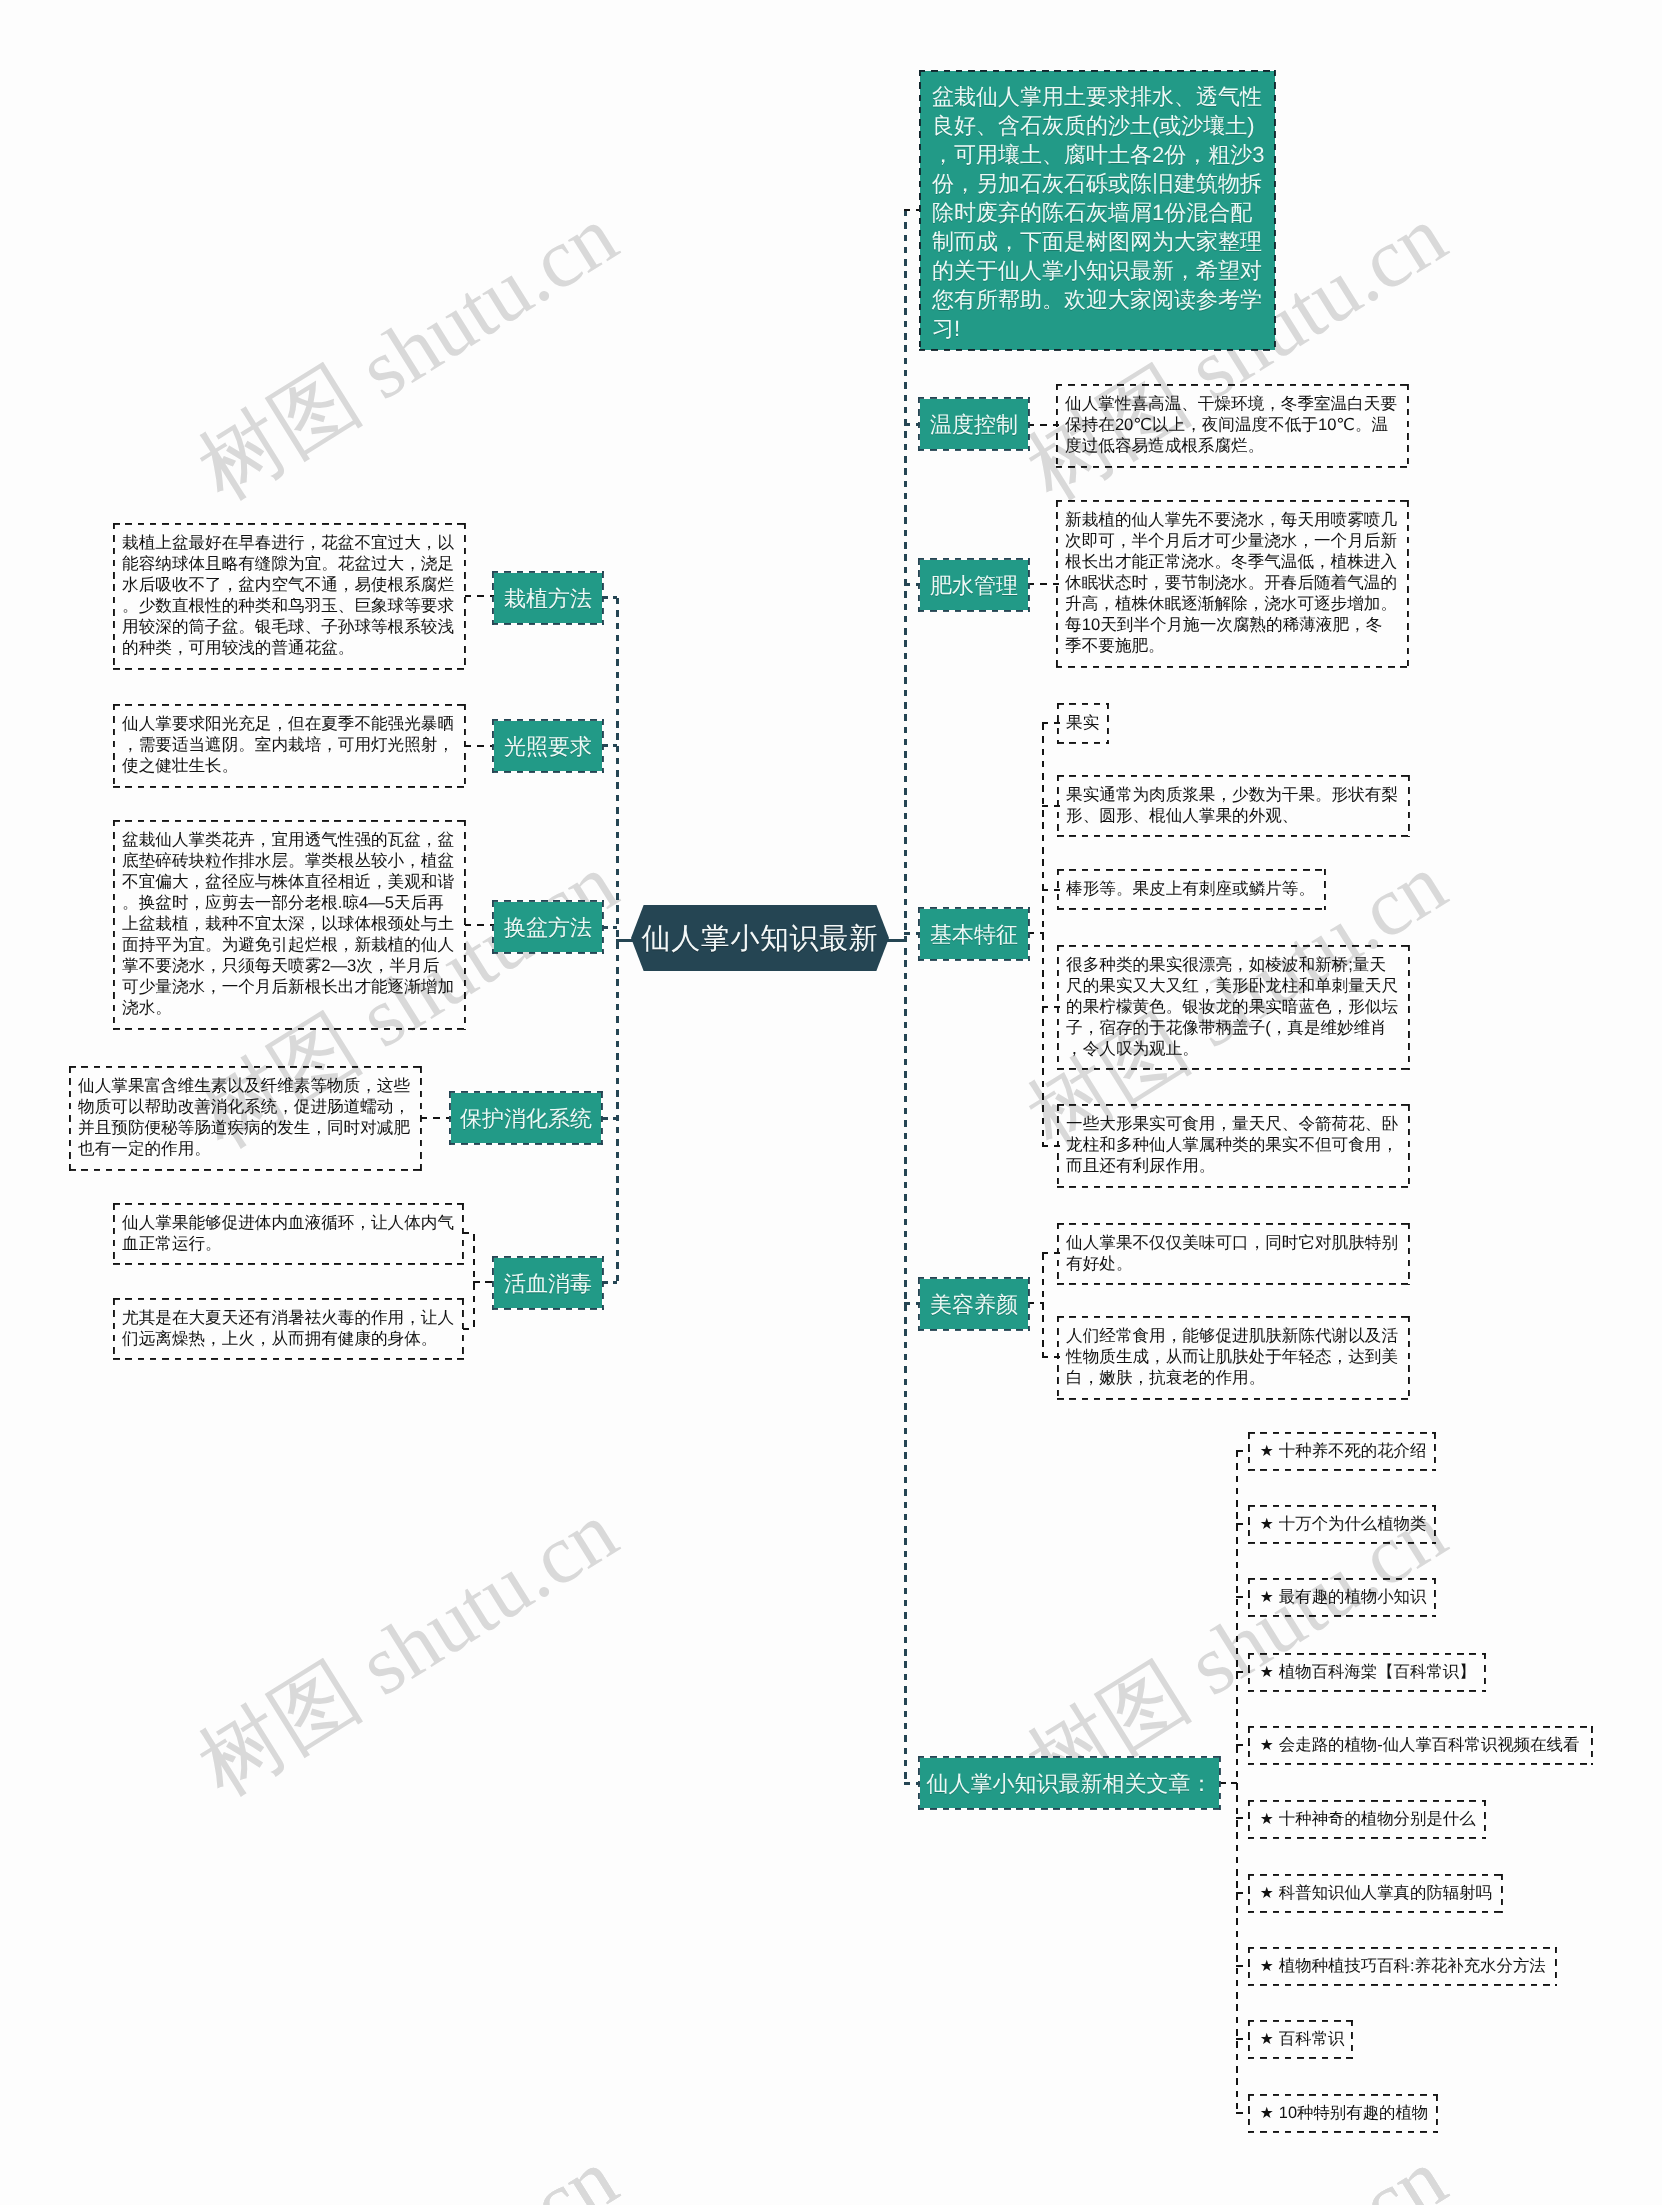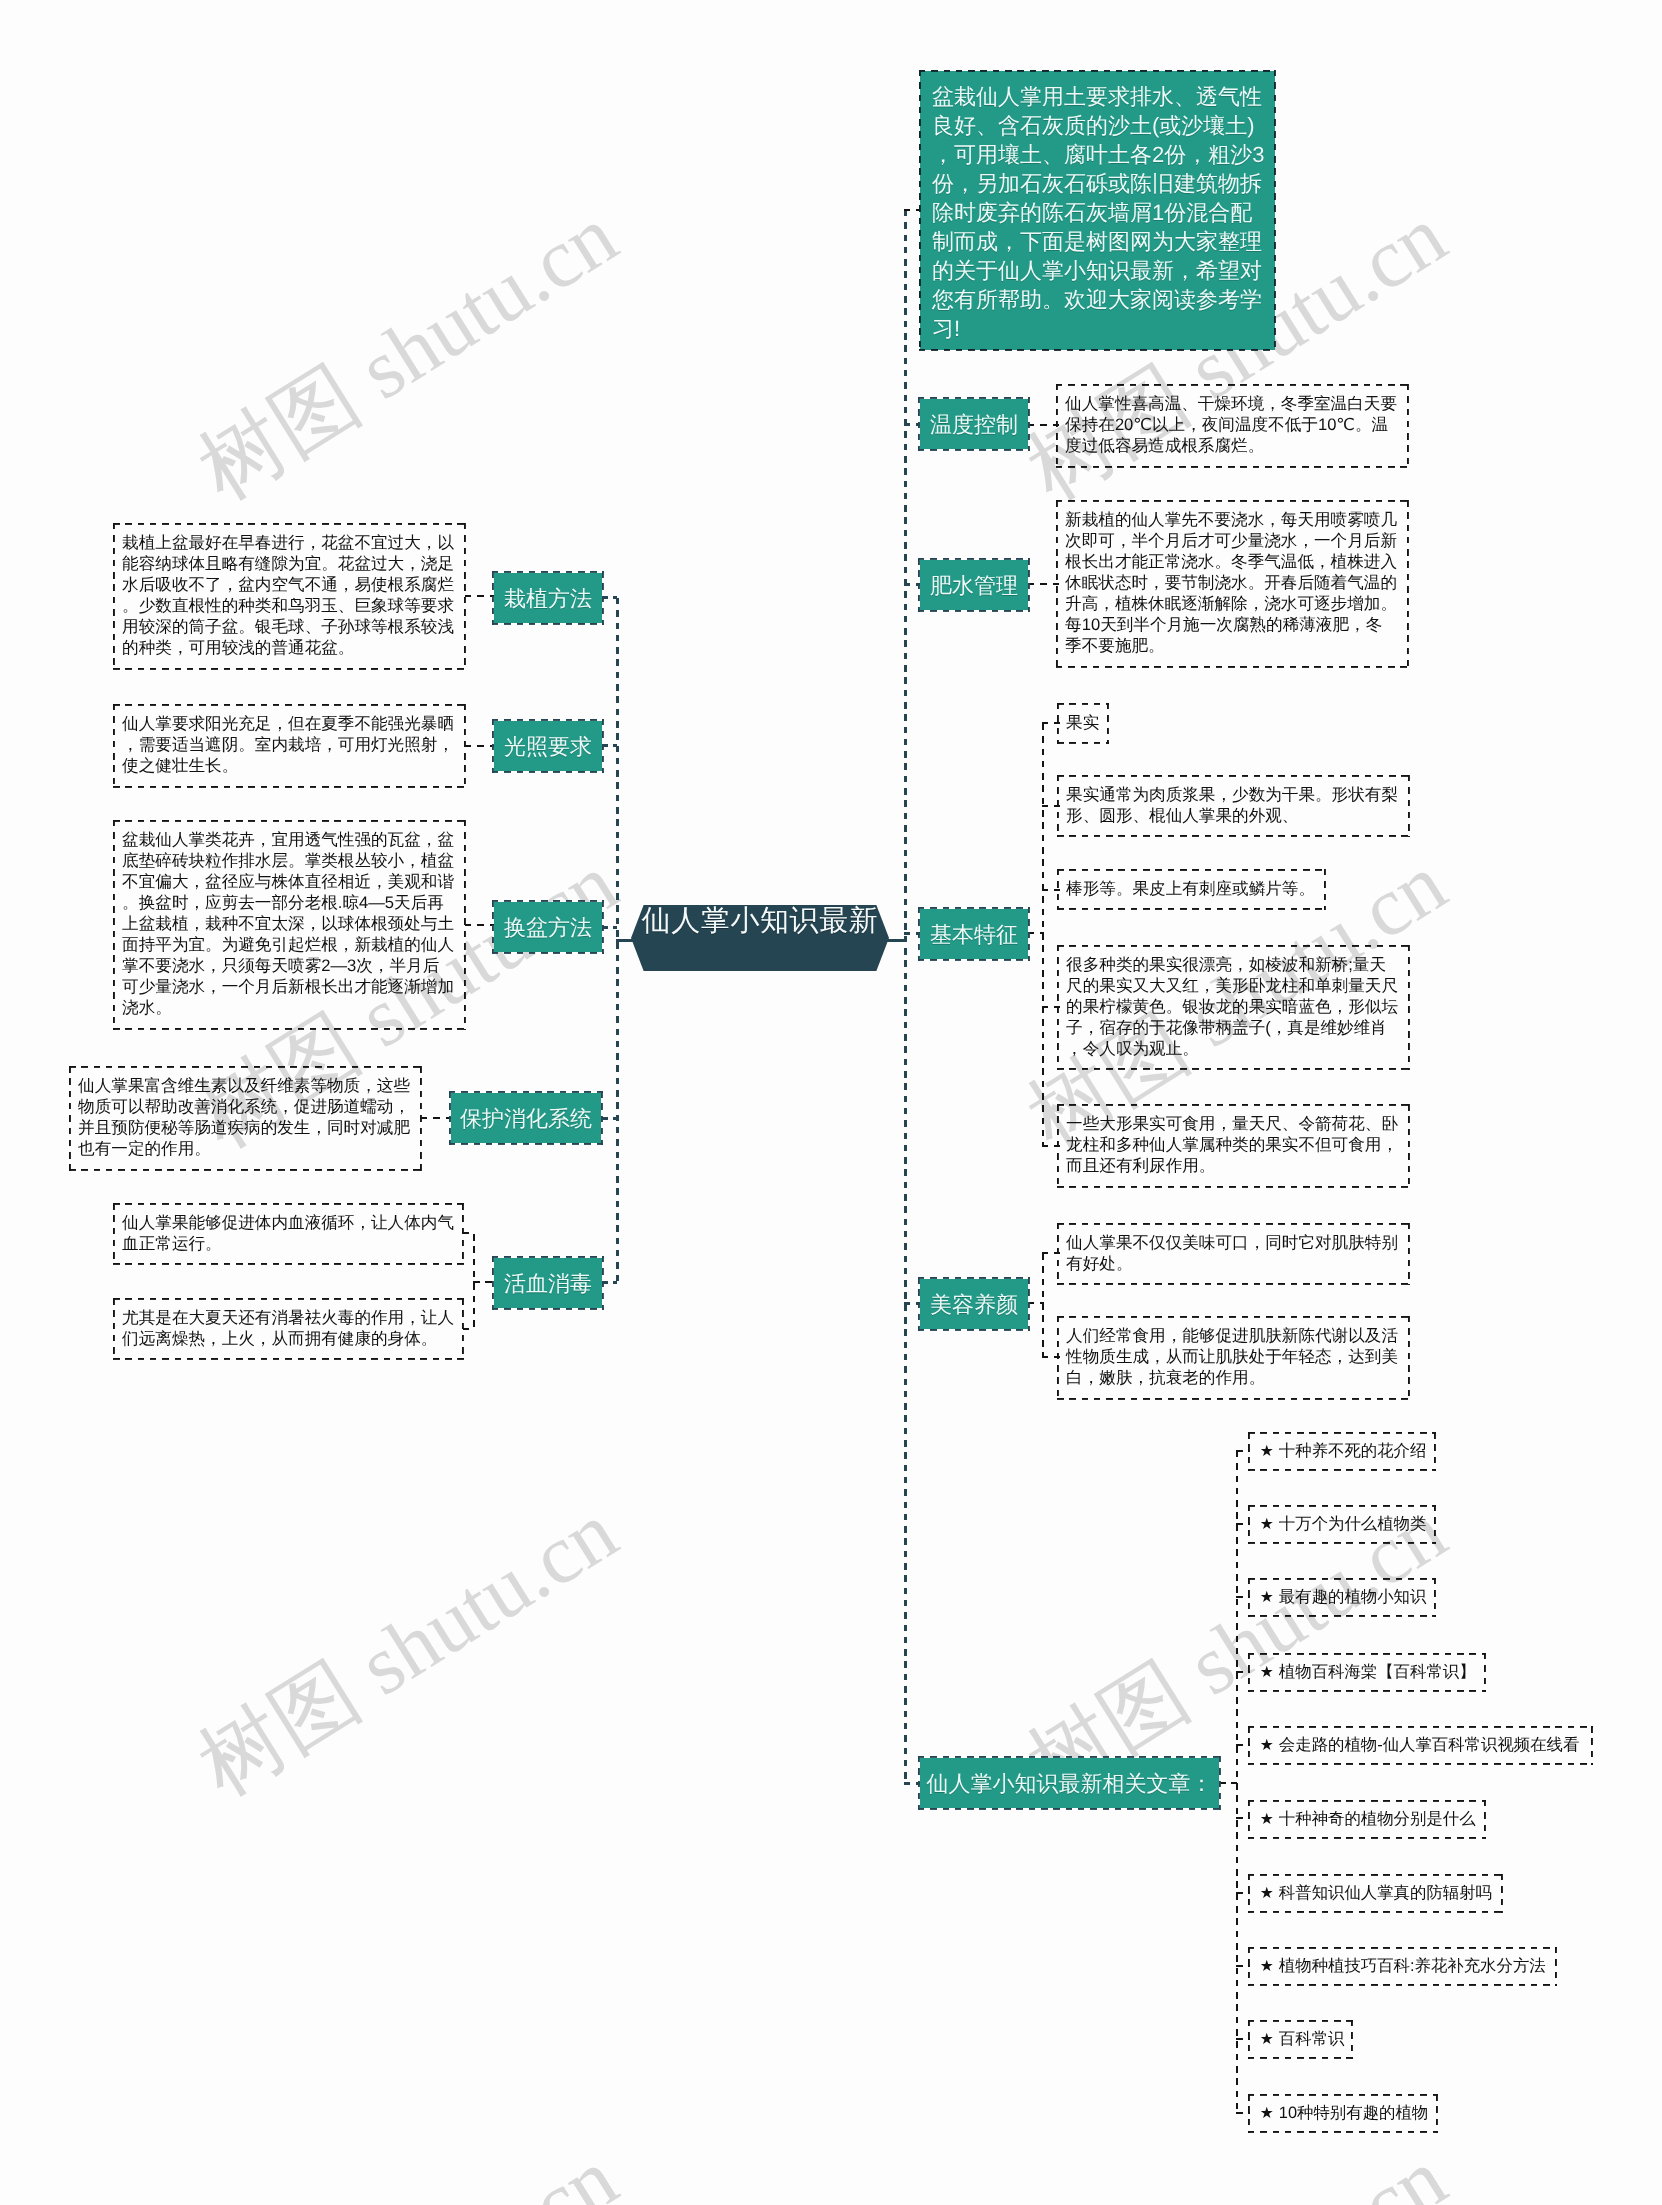--- a/index.html
+++ b/index.html
@@ -71,21 +71,21 @@
       repeating-linear-gradient(to bottom,#12252c 0 6.5px,rgba(0,0,0,0) 6.5px 12.3px),
       repeating-linear-gradient(to bottom,#12252c 0 6.5px,rgba(0,0,0,0) 6.5px 12.3px);}
 
   
   .chip{position:absolute;box-sizing:border-box;border:1.9px solid transparent;
         color:#111;font-size:16.4px;line-height:19.5px;padding:8.4px 9.7px;
         white-space:nowrap;z-index:2;}
   .chip .star{margin-right:5.2px;font-size:15.6px;}
 
   
-  #root{position:absolute;display:flex;align-items:flex-start;justify-content:center;z-index:4;}
+  #root{position:absolute;display:flex;align-items:center;justify-content:center;z-index:4;}
   #root .hexbg{position:absolute;left:0;top:0;width:100%;height:100%;
         background:#254553;
         clip-path:polygon(0% 50%, 4.9% 0%, 95.1% 0%, 100% 50%, 95.1% 100%, 4.9% 100%);}
   #root .hextxt{position:relative;top:1.9px;color:#f3f8f8;font-size:29px;line-height:1;
         white-space:nowrap;letter-spacing:0.6px;text-shadow:0 1.3px 0 rgba(0,0,0,.35);}
 </style>
 </head>
 <body>
 
 <div id="stage">

